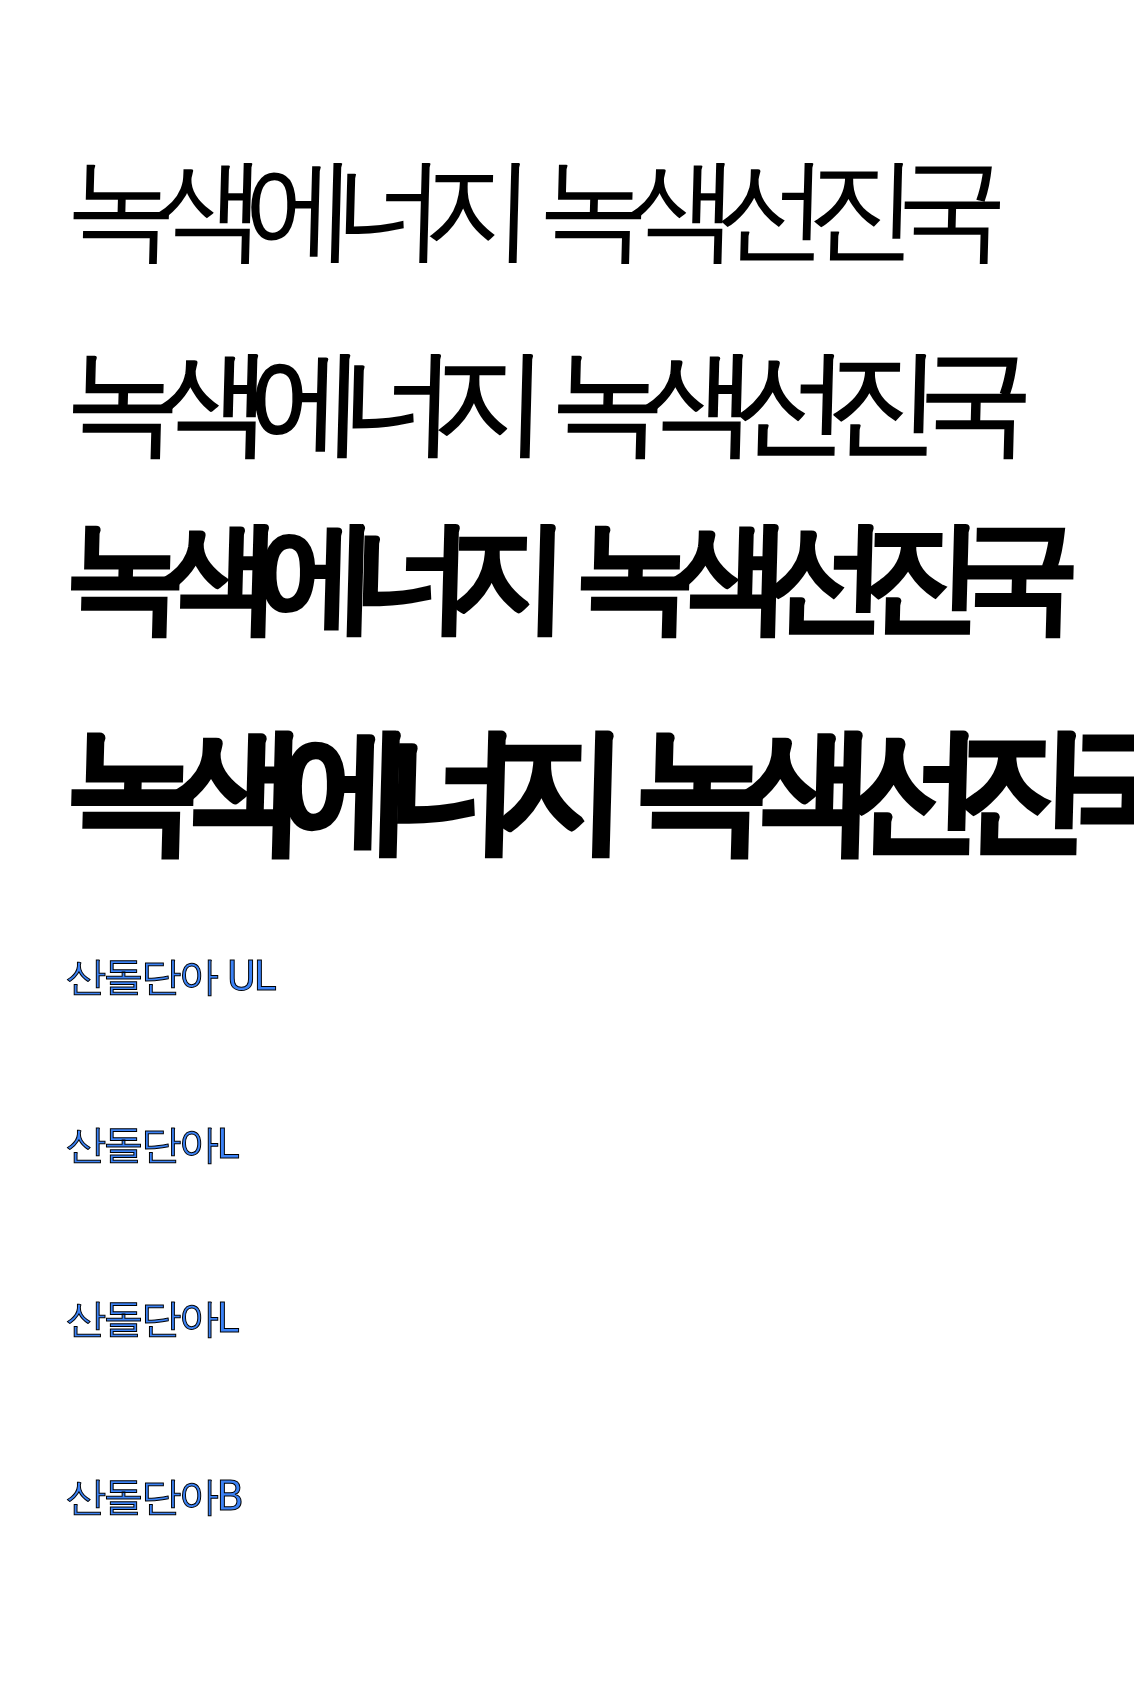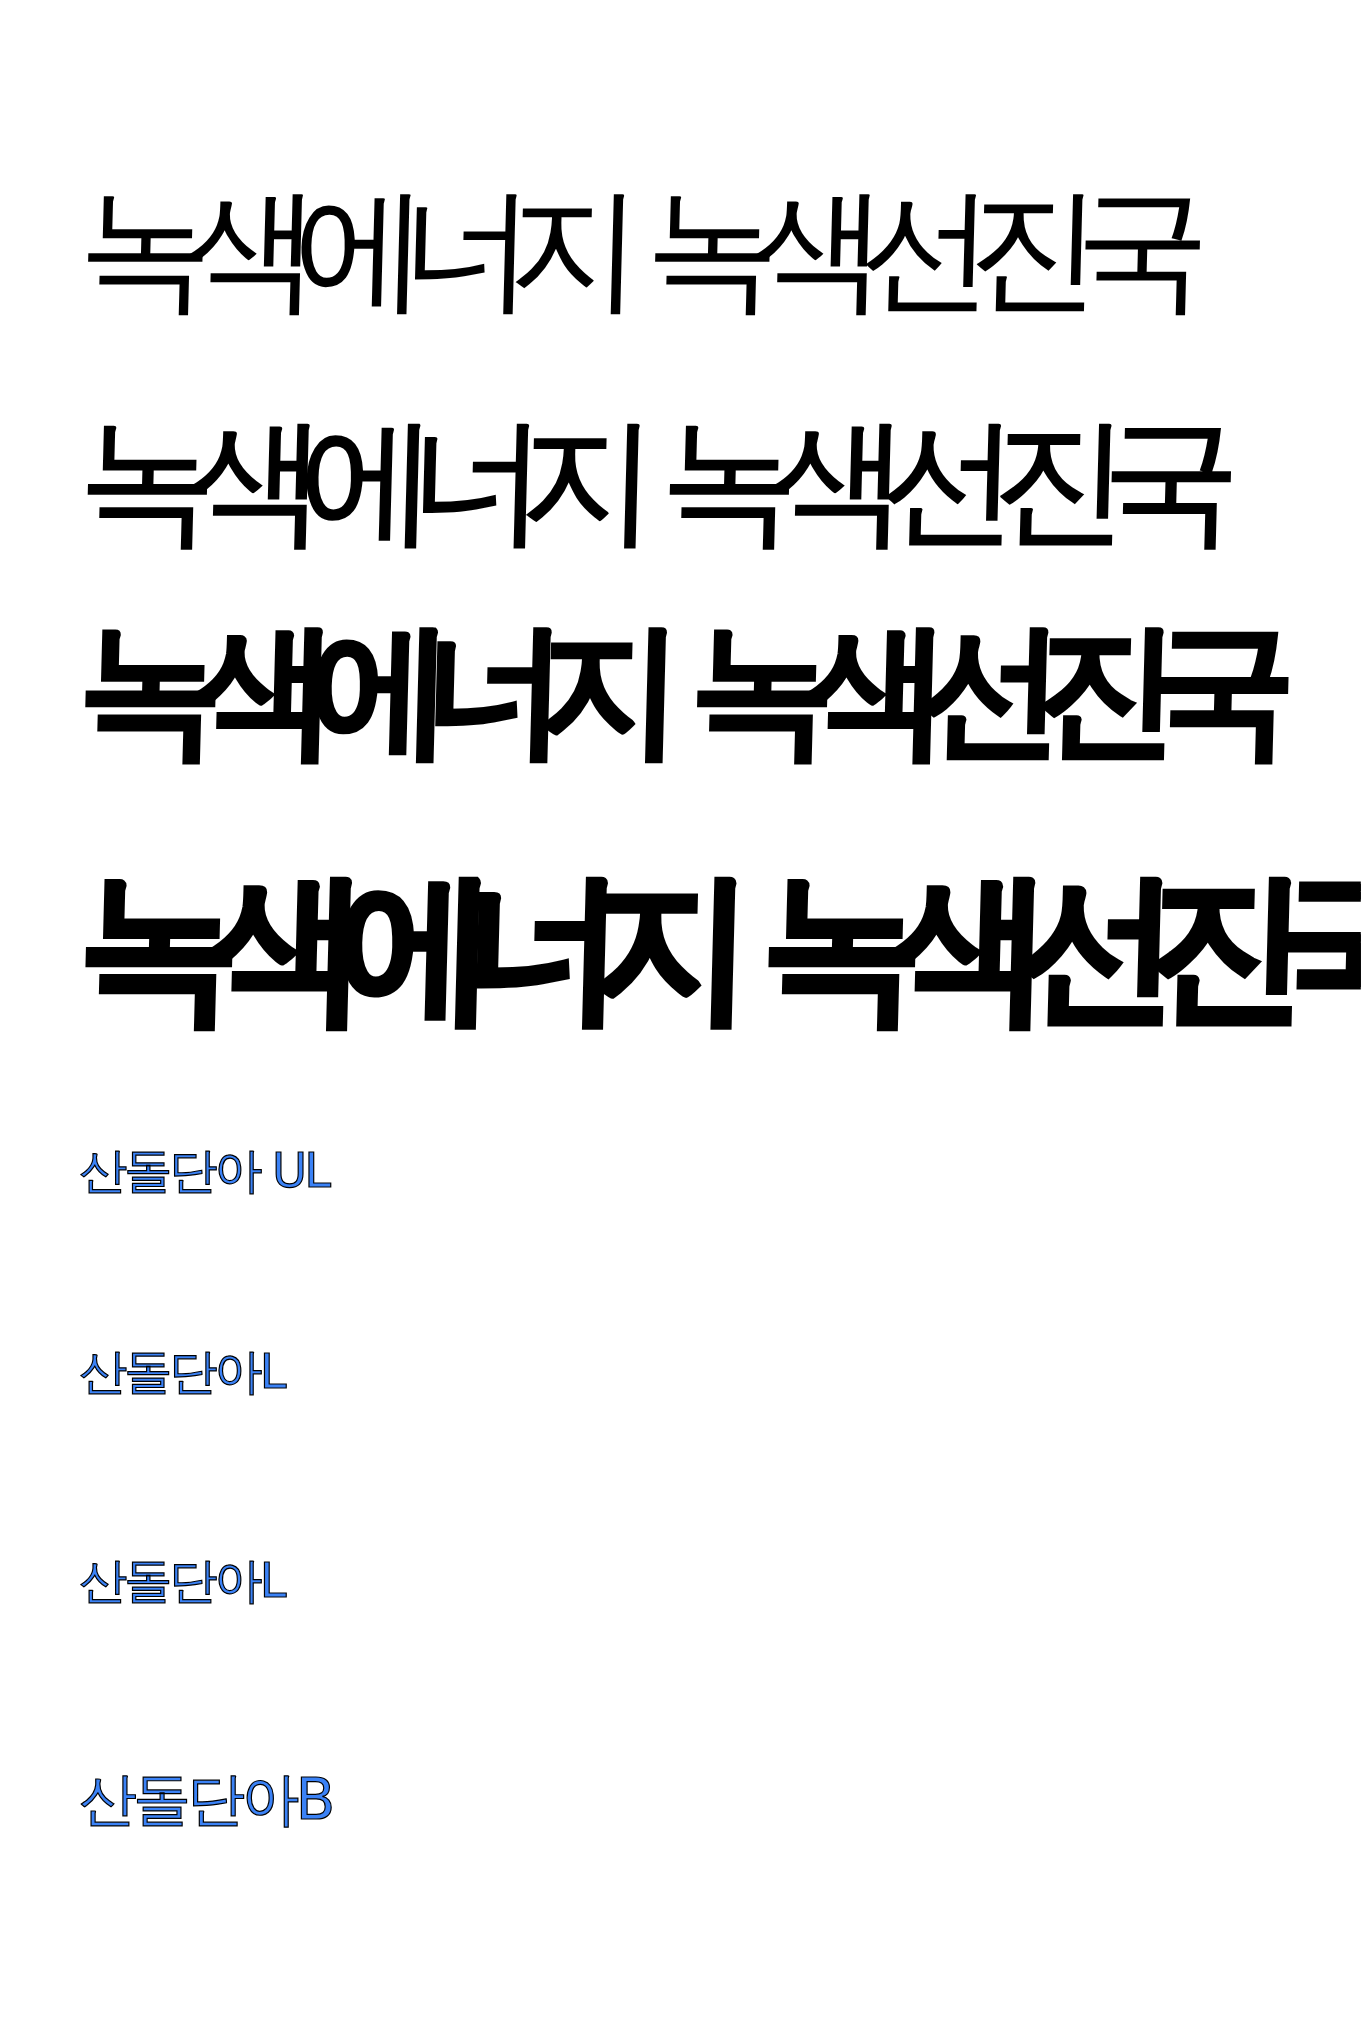--- a/index.html
+++ b/index.html
@@ -61,21 +61,21 @@
     color: #3b82f6;
     white-space: nowrap;
     line-height: 1;
     letter-spacing: -0.06em;
     font-weight: 400;
     -webkit-text-stroke: 1px #000000;
   }
   .weight-label.l1 { top: 956px;  font-size: 40px; }
   .weight-label.l2 { top: 1124px; font-size: 40px; }
   .weight-label.l3 { top: 1298px; font-size: 40px; }
-  .weight-label.l4 { top: 1476px; font-size: 48px; }
+  .weight-label.l4 { top: 1476px; font-size: 40px; }
 </style>
 </head>
 <body>
 
 <div class="page">
 
   <div class="sample w-ul">녹색에너지 녹색선진국</div>
 
   <div class="sample w-l">녹색에너지 녹색선진국</div>
 

